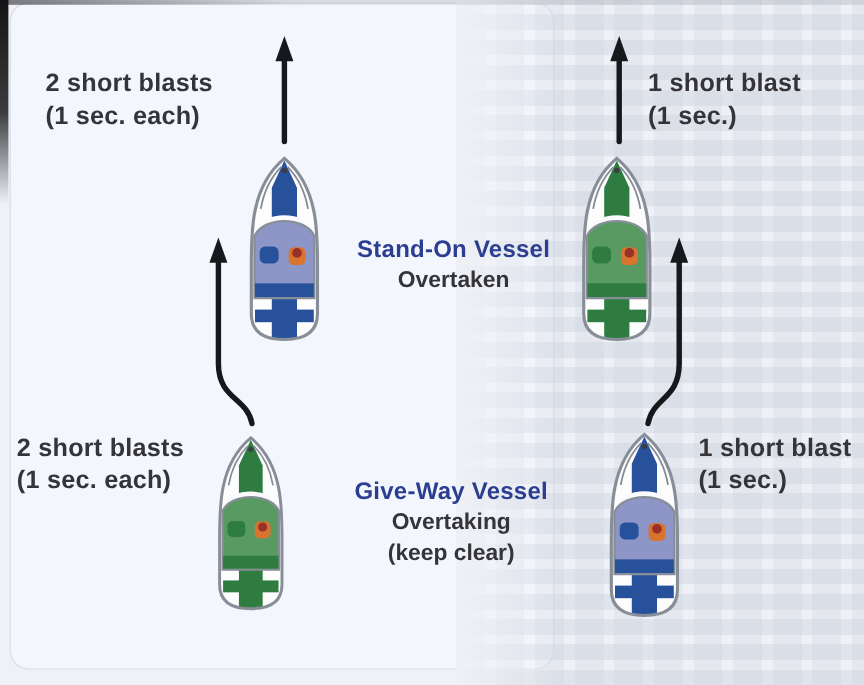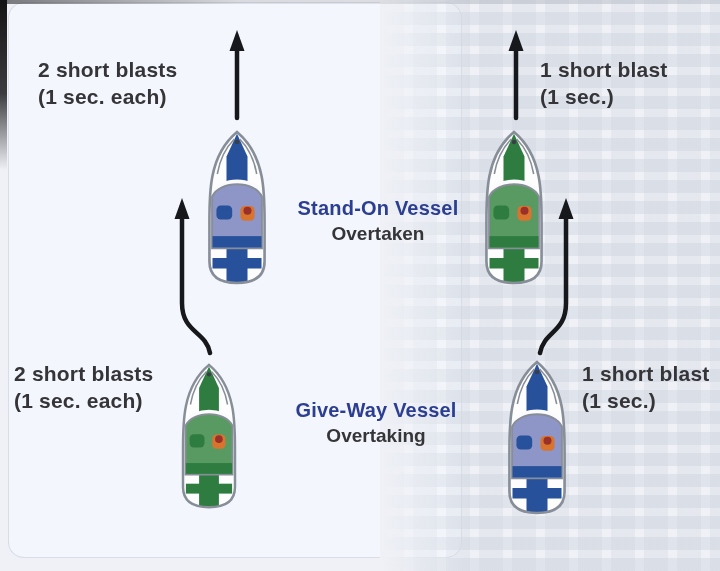--- a/index.html
+++ b/index.html
@@ -141,15 +141,16 @@
   </div>
 
   <div class="vessel-label" style="left:286px;top:195px;width:184px;">
     <div class="title">Stand-On Vessel</div>
     <div class="sub">Overtaken</div>
   </div>
 
   <div class="vessel-label" style="left:284px;top:397px;width:184px;text-align:center;">
     <div class="title">Give-Way Vessel</div>
     <div class="sub">Overtaking</div>
+    <div class="sub">(keep clear)</div>
   </div>
 
 </div>
 
 </body></html>

